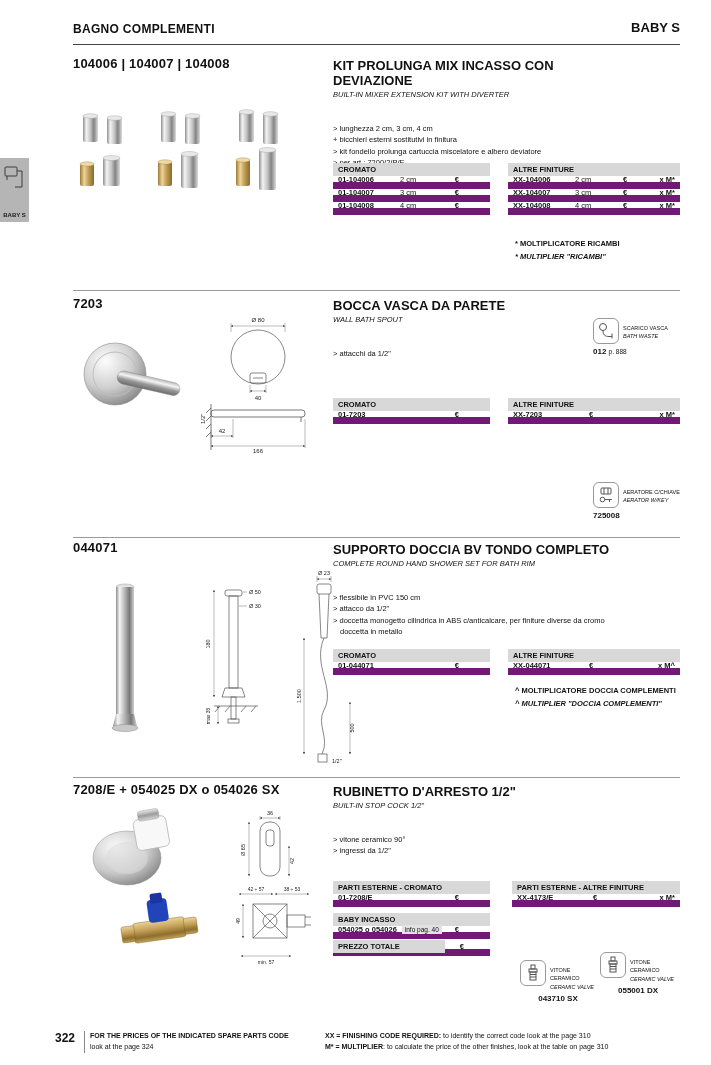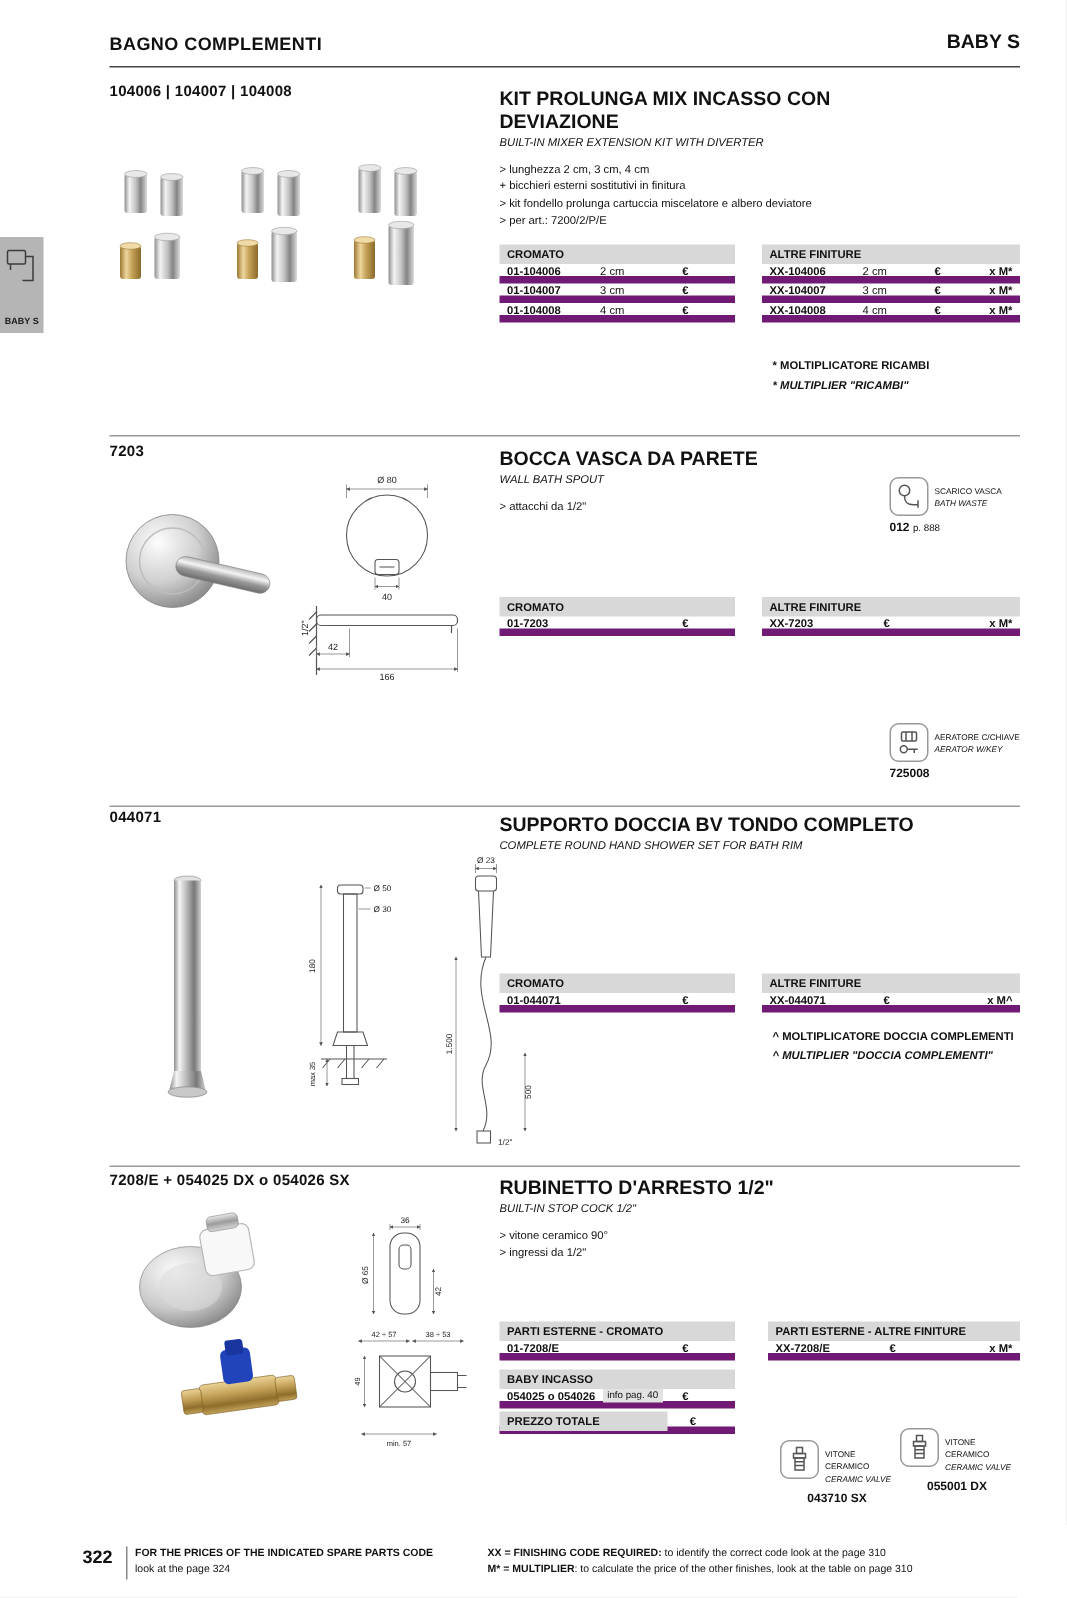--- a/index.html
+++ b/index.html
@@ -8,28 +8,28 @@
         font-family:"Liberation Sans",sans-serif;color:#111;overflow:hidden}
   .abs{position:absolute}
   .b{font-weight:bold}
   .i{font-style:italic}
   svg{overflow:visible;display:block}
   svg text{font-family:"Liberation Sans",sans-serif;fill:#222}
   .hdr-left{position:absolute;left:73px;top:22px;font-size:12px;font-weight:bold;letter-spacing:.3px}
   .hdr-right{position:absolute;right:31px;top:20px;font-size:13px;font-weight:bold}
   .hrule{position:absolute;left:73px;width:607px;height:1px;background:#9a9a9a}
   .hrule.dark{background:#444}
-  .sec-id{font-size:10px;font-weight:bold;letter-spacing:.2px}
+  .sec-id{font-size:13px;font-weight:bold;letter-spacing:.2px}
   .name-it{font-size:13px;font-weight:bold}
   .name-en{font-size:7.5px;font-style:italic;margin-top:2px}
-  .feats{margin-top:8px;font-size:7.5px;line-height:1.5;width:292px}
+  .feats{margin-top:24px;font-size:7.5px;line-height:1.5;width:292px}
   .feat{padding-left:7px;text-indent:-7px}
   .ptable{position:absolute;font-size:7.5px}
   .thead{background:#d8d8d8;font-weight:bold;height:13px;display:flex;align-items:center;padding:0 5px}
-  .trow{display:flex;align-items:center;height:13px;border-bottom:5px solid #701a75;padding:0 5px}
+  .trow{display:flex;align-items:center;height:13px;border-bottom:7px solid #701a75;padding:0 5px}
   .code{font-weight:bold;min-width:62px;white-space:nowrap}
   .size{width:34px}
   .euro{font-weight:bold}
   .mla{margin-left:auto;margin-right:26px}
   .ml14{margin-left:14px}
   .mult{font-weight:bold;margin-left:auto}
   .notes{position:absolute;font-size:7.5px;font-weight:bold;line-height:1.7}
   .badge{display:flex;align-items:flex-start;gap:4px}
   .badge-icon{width:26px;height:26px;border:1px solid #999;border-radius:6px;background:#fff;
               display:flex;align-items:center;justify-content:center;flex:0 0 auto}
@@ -371,20 +371,25 @@
       </g>
       <text x="126" y="9" text-anchor="middle" font-size="5.5">Ø 23</text>
       <text transform="rotate(-90 103 130)" x="103" y="130" text-anchor="middle" font-size="5.5">1.500</text>
       <text transform="rotate(-90 156 162)" x="156" y="162" text-anchor="middle" font-size="5.5">500</text>
       <text x="134" y="197" font-size="5.5">1/2"</text>
     </svg>
 
     <div class="abs" style="left:260px;top:2px;width:300px">
       <div class="name-it">SUPPORTO DOCCIA BV TONDO COMPLETO</div>
       <div class="name-en">COMPLETE ROUND HAND SHOWER SET FOR BATH RIM</div>
+      <div class="feats">
+        <div class="feat">&gt; flessibile in PVC 150 cm</div>
+        <div class="feat">&gt; attacco da 1/2"</div>
+        <div class="feat">&gt; doccetta monogetto cilindrica in ABS c/anticalcare, per finiture diverse da cromo doccetta in metallo</div>
+      </div>
     </div>
 
     <div class="ptable" style="left:260px;top:109px;width:157px">
       <div class="thead">CROMATO</div>
       <div class="trow">
           <span class="code">01-044071</span>
           <span class="euro mla">€</span>
         </div>
     </div>
     <div class="ptable" style="left:435px;top:109px;width:172px">
@@ -508,21 +513,21 @@
     <div class="ptable" style="left:260px;top:99px;width:157px">
       <div class="thead">PARTI ESTERNE - CROMATO</div>
       <div class="trow">
           <span class="code">01-7208/E</span>
           <span class="euro mla">€</span>
         </div>
     </div>
     <div class="ptable" style="left:439px;top:99px;width:168px">
       <div class="thead">PARTI ESTERNE - ALTRE FINITURE</div>
       <div class="trow">
-          <span class="code">XX-7208/E</span>
+          <span class="code">XX-4173/E</span>
           <span class="euro ml14">€</span>
           <span class="mult">x M*</span>
         </div>
     </div>
 
     <div class="ptable" style="left:260px;top:131px;width:157px">
       <div class="thead">BABY INCASSO</div>
       <div class="trow">
           <span class="code" style="min-width:0">054025 o 054026</span>
           <span class="info">info pag. 40</span>

